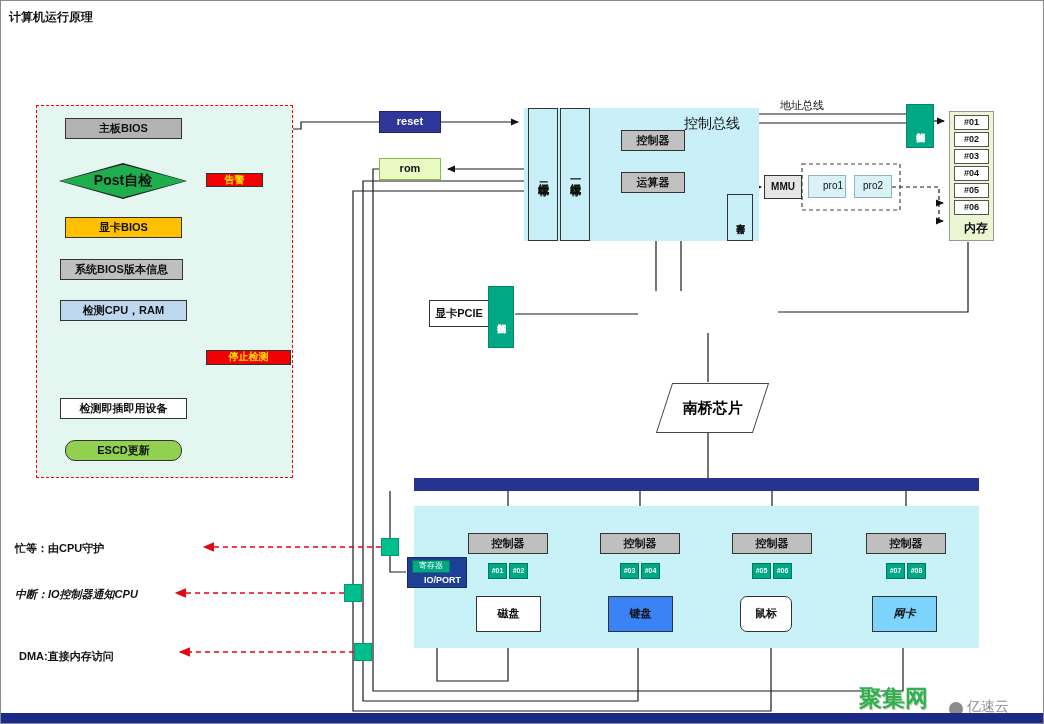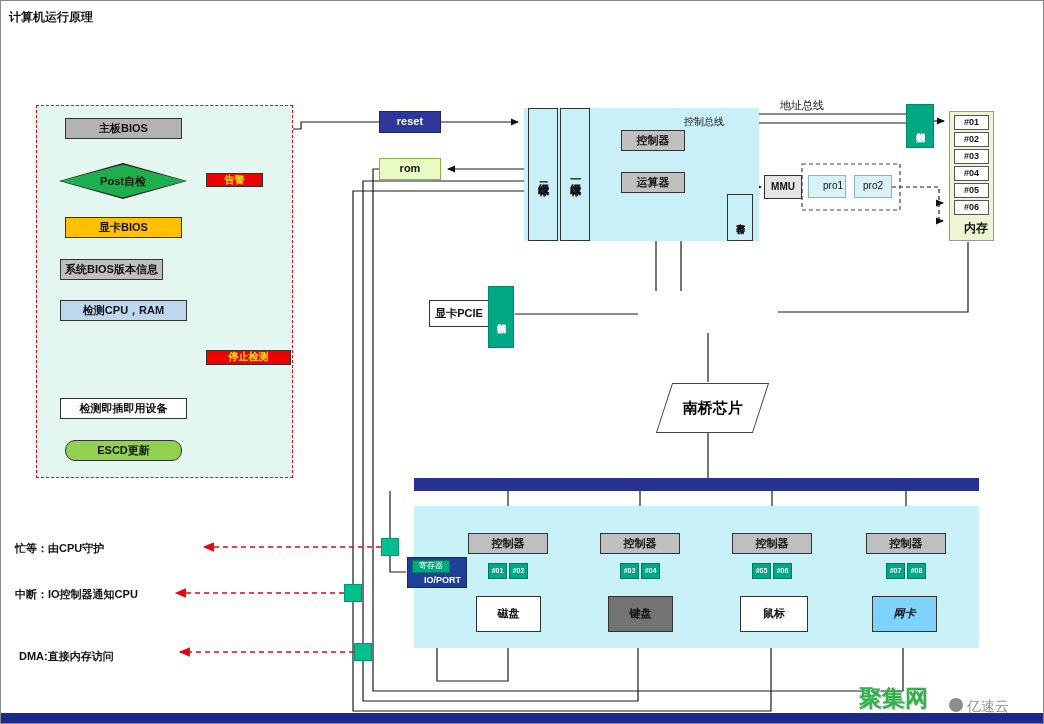--- a/index.html
+++ b/index.html
@@ -4,21 +4,21 @@
 <style>
   html,body{margin:0;padding:0;background:#fff;font-family:"Liberation Sans","DejaVu Sans",sans-serif;}
   #canvas{position:relative;width:1044px;height:724px;background:#fff;border:1px solid #8a8a8a;box-sizing:border-box;overflow:hidden;}
   .abs{position:absolute;box-sizing:border-box;}
   .box{position:absolute;box-sizing:border-box;display:flex;align-items:center;justify-content:center;border:1px solid #333;font-weight:700;font-size:11px;color:#111;text-align:center;line-height:1.05;}
   .nob{border:none;padding-left:9px;}
   .vtext{writing-mode:vertical-rl;text-orientation:upright;letter-spacing:1px;}
   .diamond{position:absolute;}
   .d-outer{position:absolute;inset:0;background:#222;clip-path:polygon(50% 0,100% 50%,50% 100%,0 50%);}
   .d-inner{position:absolute;inset:1.5px;clip-path:polygon(50% 0,100% 50%,50% 100%,0 50%);}
-  .d-label{position:absolute;inset:0;display:flex;align-items:center;justify-content:center;font-weight:700;font-size:11px;color:#111;}
+  .d-label{position:absolute;inset:0;display:flex;align-items:center;justify-content:center;font-weight:700;font-size:14px;color:#111;}
   .south{position:absolute;left:663px;top:382px;width:95px;height:48px;border:1.5px solid #444;background:#fff;transform:skewX(-18deg);display:flex;align-items:center;justify-content:center;}
   .south span{transform:skewX(18deg);font-weight:700;font-size:15px;}
   .note{position:absolute;font-weight:700;font-size:11px;color:#111;white-space:nowrap;}
   svg{position:absolute;left:0;top:0;}
 </style>
 </head>
 <body>
 
 <div id="canvas">
 
@@ -94,39 +94,39 @@
   <div class="box" style="left:64px;top:117px;width:117px;height:21px;background:#b3b3b3;">主板BIOS</div>
 
   <div class="diamond" style="left:58px;top:162px;width:128px;height:36px;">
     <div class="d-outer"></div>
     <div class="d-inner" style="background:#1fae4e;"></div>
     <span class="d-label">Post自检</span>
   </div>
   <div class="box" style="left:205px;top:172px;width:57px;height:14px;background:#f00000;color:#ffe100;font-size:10px;">告警</div>
 
   <div class="box" style="left:64px;top:216px;width:117px;height:21px;background:#ffc000;">显卡BIOS</div>
-  <div class="box" style="left:59px;top:258px;width:103px;height:21px;background:#bfbfbf;">系统BIOS版本信息</div>
+  <div class="box" style="left:59px;top:258px;width:123px;height:21px;background:#bfbfbf;">系统BIOS版本信息</div>
   <div class="box" style="left:59px;top:299px;width:127px;height:21px;background:#bdd7ee;">检测CPU，RAM</div>
 
   <div class="box" style="left:205px;top:349px;width:85px;height:15px;background:#f00000;color:#ffe100;font-size:10px;">停止检测</div>
 
   <div class="box" style="left:59px;top:397px;width:127px;height:21px;background:#ffffff;">检测即插即用设备</div>
   <div class="box" style="left:64px;top:439px;width:117px;height:21px;background:#92d050;border-radius:10px;">ESCD更新</div>
 
   <div class="box" style="left:378px;top:110px;width:62px;height:22px;background:#2e3699;color:#fff;border-color:#1c2270;">reset</div>
   <div class="box" style="left:378px;top:157px;width:62px;height:22px;background:#e9fbc2;border-color:#86b84a;">rom</div>
 
   <div class="abs" style="left:523px;top:107px;width:235px;height:133px;background:#c9f0f8;"></div>
   <div class="box vtext" style="left:527px;top:107px;width:30px;height:133px;background:#c9f0f8;font-size:11px;">二级缓存</div>
   <div class="box vtext" style="left:559px;top:107px;width:30px;height:133px;background:#c9f0f8;font-size:11px;">一级缓存</div>
   <div class="box" style="left:620px;top:129px;width:64px;height:21px;background:#c0c0c0;">控制器</div>
   <div class="box" style="left:620px;top:171px;width:64px;height:21px;background:#c0c0c0;">运算器</div>
   <div class="box vtext" style="left:726px;top:193px;width:26px;height:47px;background:#c9f0f8;font-size:9px;">寄存器</div>
 
-  <div class="note" style="left:683px;top:114px;font-size:10px;font-weight:400;">控制总线</div>
+  <div class="note" style="left:683px;top:114px;font-size:14px;font-weight:400;">控制总线</div>
   <div class="note" style="left:779px;top:97px;font-size:11px;font-weight:400;">地址总线</div>
 
   <div class="box" style="left:763px;top:174px;width:38px;height:24px;background:#e5e5e5;font-size:10px;">MMU</div>
   <div class="box" style="left:807px;top:174px;width:38px;height:23px;background:#d8f2f8;border-color:#8ab6c0;font-size:10px;font-weight:400;padding-left:12px;">pro1</div>
   <div class="box" style="left:853px;top:174px;width:38px;height:23px;background:#d8f2f8;border-color:#8ab6c0;font-size:10px;font-weight:400;">pro2</div>
 
   <div class="box vtext" style="left:905px;top:103px;width:28px;height:44px;background:#00a884;border-color:#008868;color:#fff;font-size:9px;letter-spacing:0;">控制器</div>
   <div class="abs" style="left:948px;top:110px;width:45px;height:130px;background:#edf6d2;border:1px solid #999;"></div>
   <div class="box" style="left:953px;top:114px;width:35px;height:15px;background:#fff;border-color:#555;font-size:9px;">#01</div>
   <div class="box" style="left:953px;top:131px;width:35px;height:15px;background:#fff;border-color:#555;font-size:9px;">#02</div>
@@ -153,41 +153,41 @@
   </div>
 
   <div class="box" style="left:467px;top:532px;width:80px;height:21px;background:#bfbfbf;">控制器</div>
   <div class="box" style="left:487px;top:562px;width:19px;height:16px;background:#00a884;border-color:#007a5e;color:#fff;font-size:7px;">#01</div>
   <div class="box" style="left:508px;top:562px;width:19px;height:16px;background:#00a884;border-color:#007a5e;color:#fff;font-size:7px;">#02</div>
   <div class="box" style="left:475px;top:595px;width:65px;height:36px;background:#fff;">磁盘</div>
 
   <div class="box" style="left:599px;top:532px;width:80px;height:21px;background:#bfbfbf;">控制器</div>
   <div class="box" style="left:619px;top:562px;width:19px;height:16px;background:#00a884;border-color:#007a5e;color:#fff;font-size:7px;">#03</div>
   <div class="box" style="left:640px;top:562px;width:19px;height:16px;background:#00a884;border-color:#007a5e;color:#fff;font-size:7px;">#04</div>
-  <div class="box" style="left:607px;top:595px;width:65px;height:36px;background:#737373;">键盘</div>
+  <div class="box" style="left:607px;top:595px;width:65px;height:36px;background:#3b82f6;">键盘</div>
 
   <div class="box" style="left:731px;top:532px;width:80px;height:21px;background:#bfbfbf;">控制器</div>
   <div class="box" style="left:751px;top:562px;width:19px;height:16px;background:#00a884;border-color:#007a5e;color:#fff;font-size:7px;">#05</div>
   <div class="box" style="left:772px;top:562px;width:19px;height:16px;background:#00a884;border-color:#007a5e;color:#fff;font-size:7px;">#06</div>
-  <div class="box" style="left:739px;top:595px;width:68px;height:36px;background:#fff;">鼠标</div>
+  <div class="box" style="left:739px;top:595px;width:52px;height:36px;background:#fff;border-radius:7px;">鼠标</div>
 
   <div class="box" style="left:865px;top:532px;width:80px;height:21px;background:#bfbfbf;">控制器</div>
   <div class="box" style="left:885px;top:562px;width:19px;height:16px;background:#00a884;border-color:#007a5e;color:#fff;font-size:7px;">#07</div>
   <div class="box" style="left:906px;top:562px;width:19px;height:16px;background:#00a884;border-color:#007a5e;color:#fff;font-size:7px;">#08</div>
   <div class="box" style="left:871px;top:595px;width:65px;height:36px;background:#7dd3fc;font-style:italic;">网卡</div>
 
   <div class="abs" style="left:380px;top:537px;width:18px;height:18px;background:#00bf8f;border:1px solid #009970;"></div>
   <div class="abs" style="left:343px;top:583px;width:18px;height:18px;background:#00bf8f;border:1px solid #009970;"></div>
   <div class="abs" style="left:353px;top:642px;width:18px;height:18px;background:#00bf8f;border:1px solid #009970;"></div>
 
   <div class="note" style="left:14px;top:540px;">忙等：由CPU守护</div>
-  <div class="note" style="left:14px;top:586px;">中断：IO控制器通知CPU</div>
+  <div class="note" style="left:14px;top:586px;font-style:italic;">中断：IO控制器通知CPU</div>
   <div class="note" style="left:18px;top:648px;">DMA:直接内存访问</div>
 
   <div class="note" style="left:858px;top:682px;font-size:23px;font-weight:800;color:#2fb24c;text-shadow:1px 1px 0 #cfcfcf;">聚集网</div>
-  <div class="abs" style="left:948px;top:697px;display:flex;align-items:flex-start;gap:4px;">
+  <div class="abs" style="left:948px;top:697px;display:flex;align-items:flex-end;gap:4px;">
     <div style="width:14px;height:14px;border-radius:50%;background:#8c8c8c;"></div>
     <span style="font-size:14px;color:#8c8c8c;">亿速云</span>
   </div>
 
   <div class="abs" style="left:0;top:712px;width:1044px;height:12px;background:#1b2a88;"></div>
 
 </div>
 
 </body></html>

